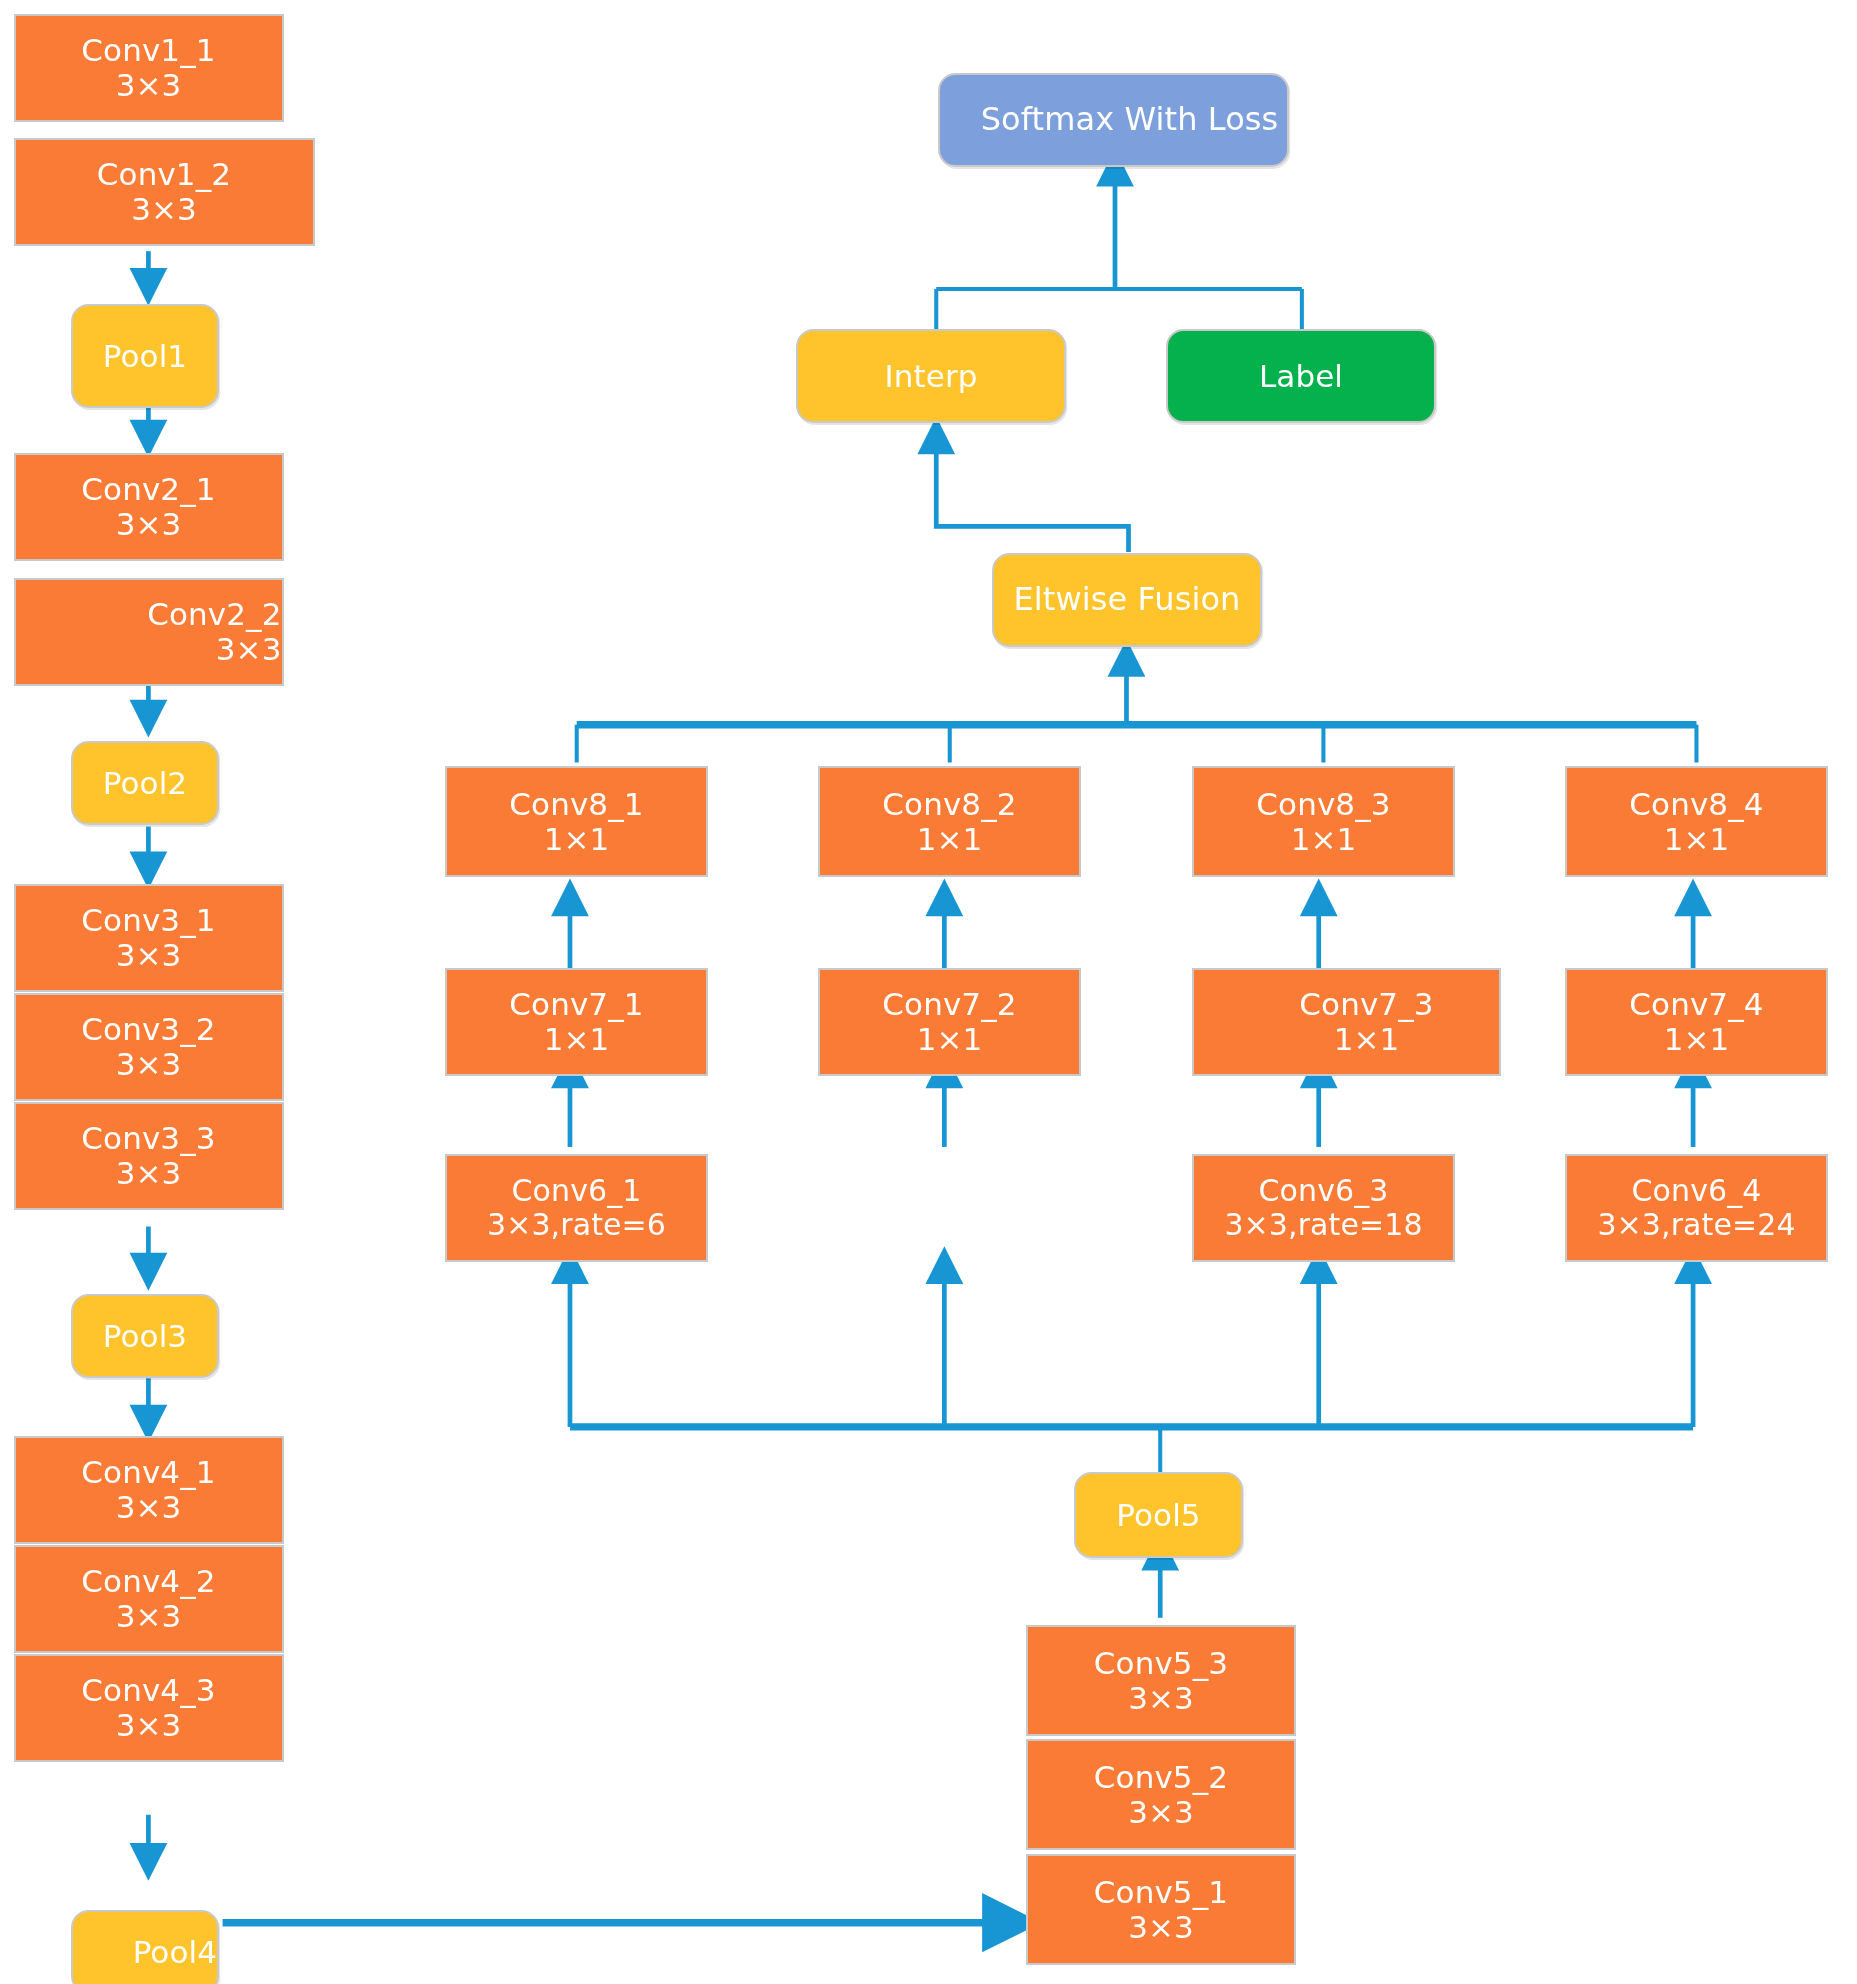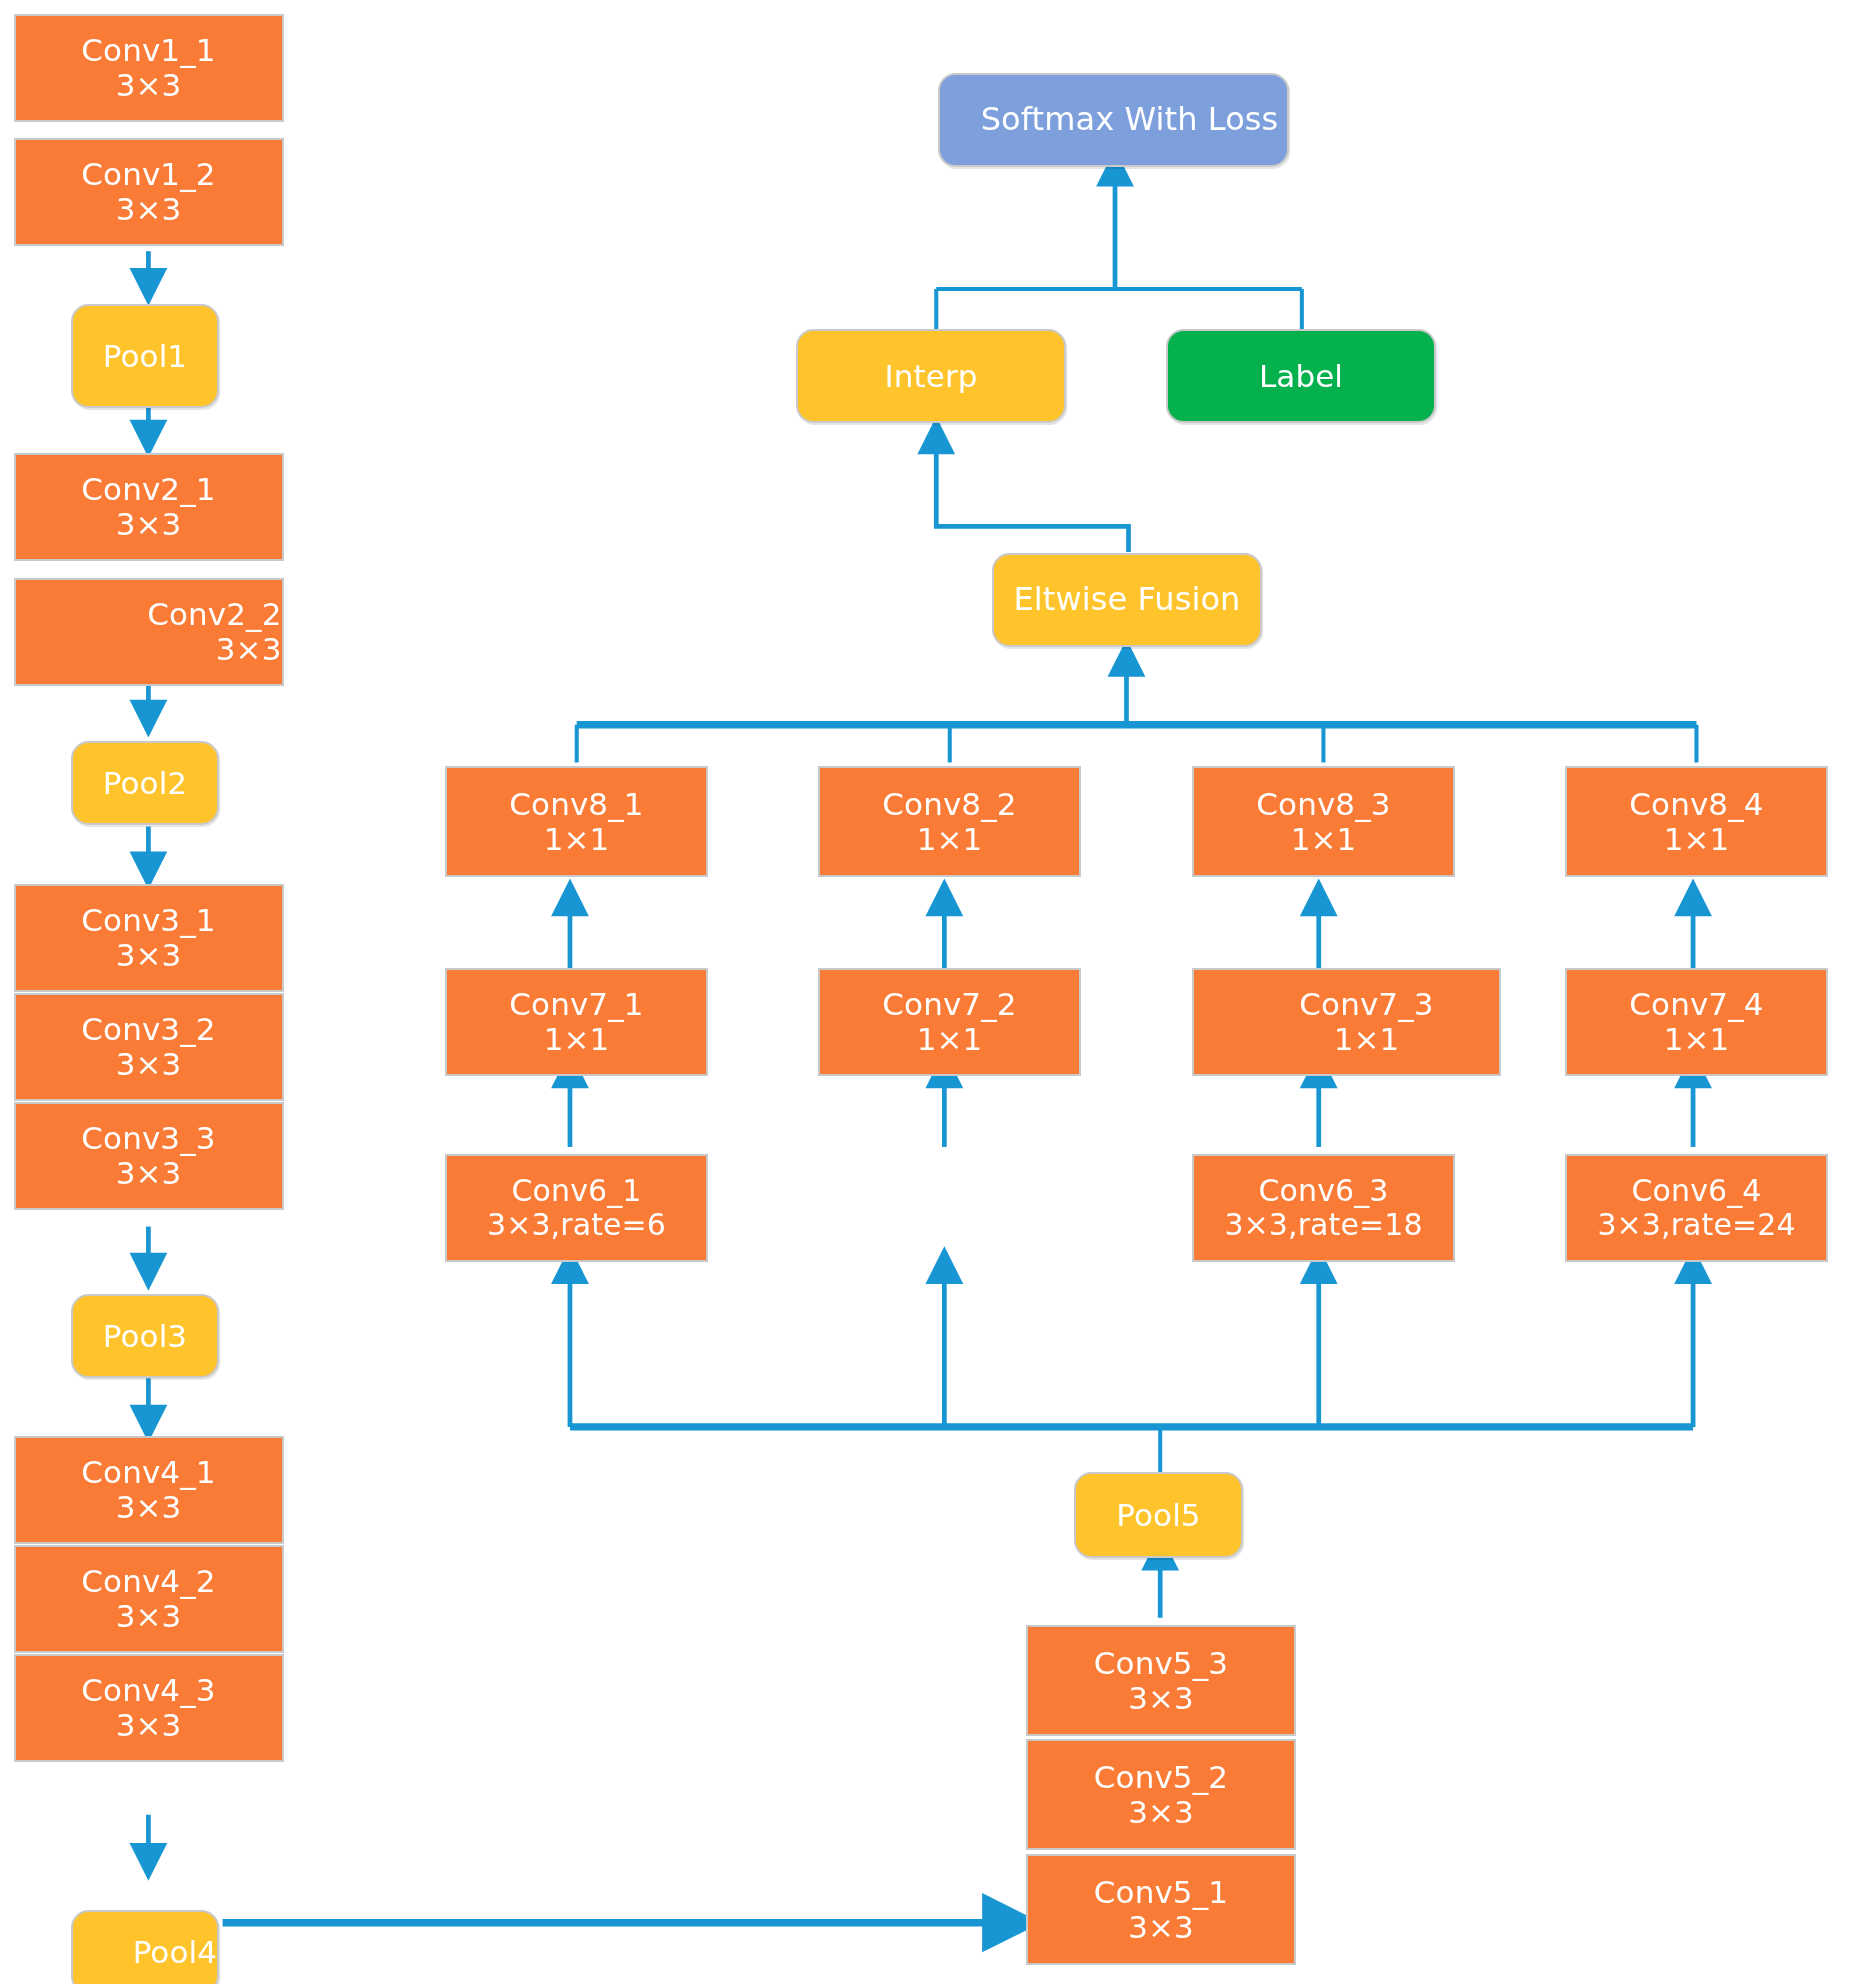--- a/index.html
+++ b/index.html
@@ -105,21 +105,21 @@
       <path d="M1930,490 L1930,428" stroke-width="6"></path>
       <path d="M1388,428 L1930,428" stroke-width="6"></path>
       <path d="M1653,428 L1653,248" marker-end="url(#ah)"></path>
     </g>
   </svg>
 
   <div class="node rect" style="left:13.5px;top:13.5px;width:270px;height:108px;">
     <span class="l1">Conv1_1</span>
     <span class="l2">3×3</span>
   </div>
-  <div class="node rect" style="left:13.5px;top:138px;width:270px;height:108px;">
+  <div class="node rect" style="left:13.5px;top:138px;width:301px;height:108px;">
     <span class="l1">Conv1_2</span>
     <span class="l2">3×3</span>
   </div>
   <div class="node round" style="left:71px;top:304px;width:148px;height:104px;">
     <span class="l1">Pool1</span>
   </div>
   <div class="node rect" style="left:13.5px;top:453px;width:270px;height:108px;">
     <span class="l1">Conv2_1</span>
     <span class="l2">3×3</span>
   </div>

